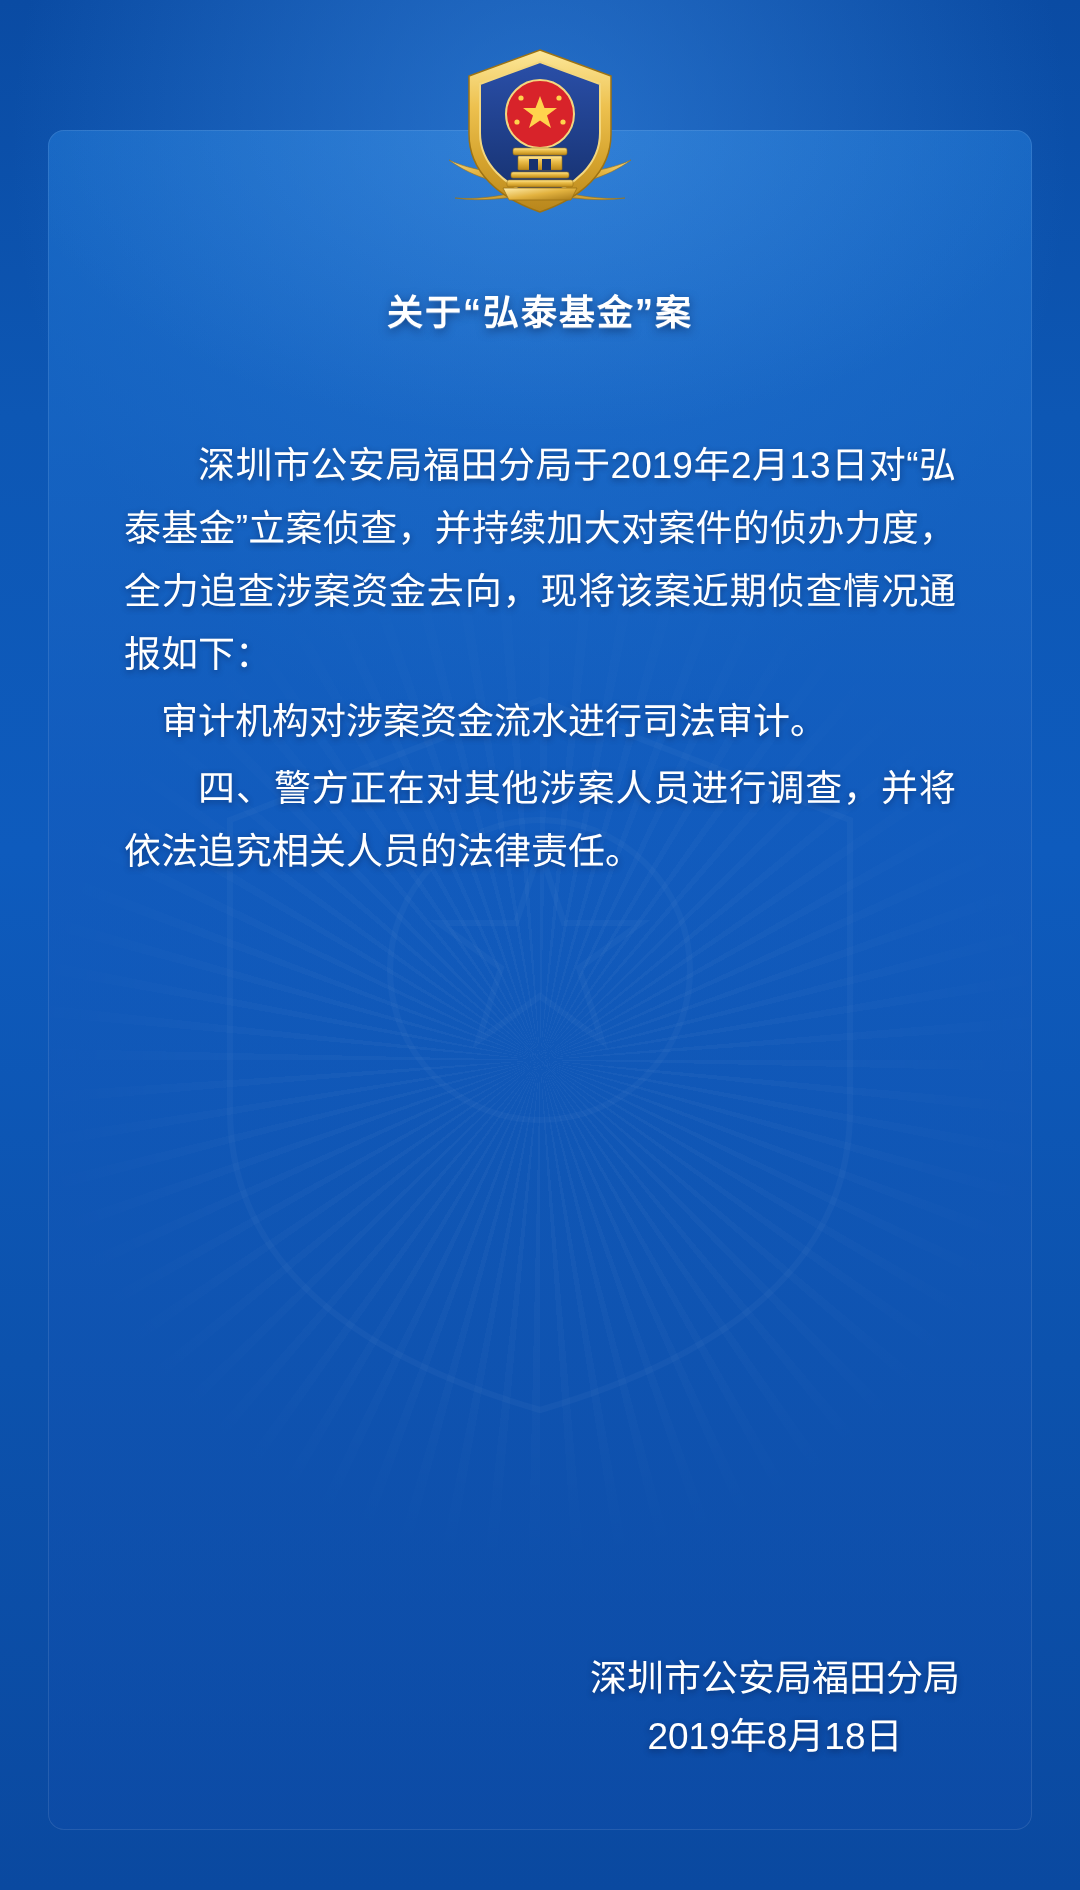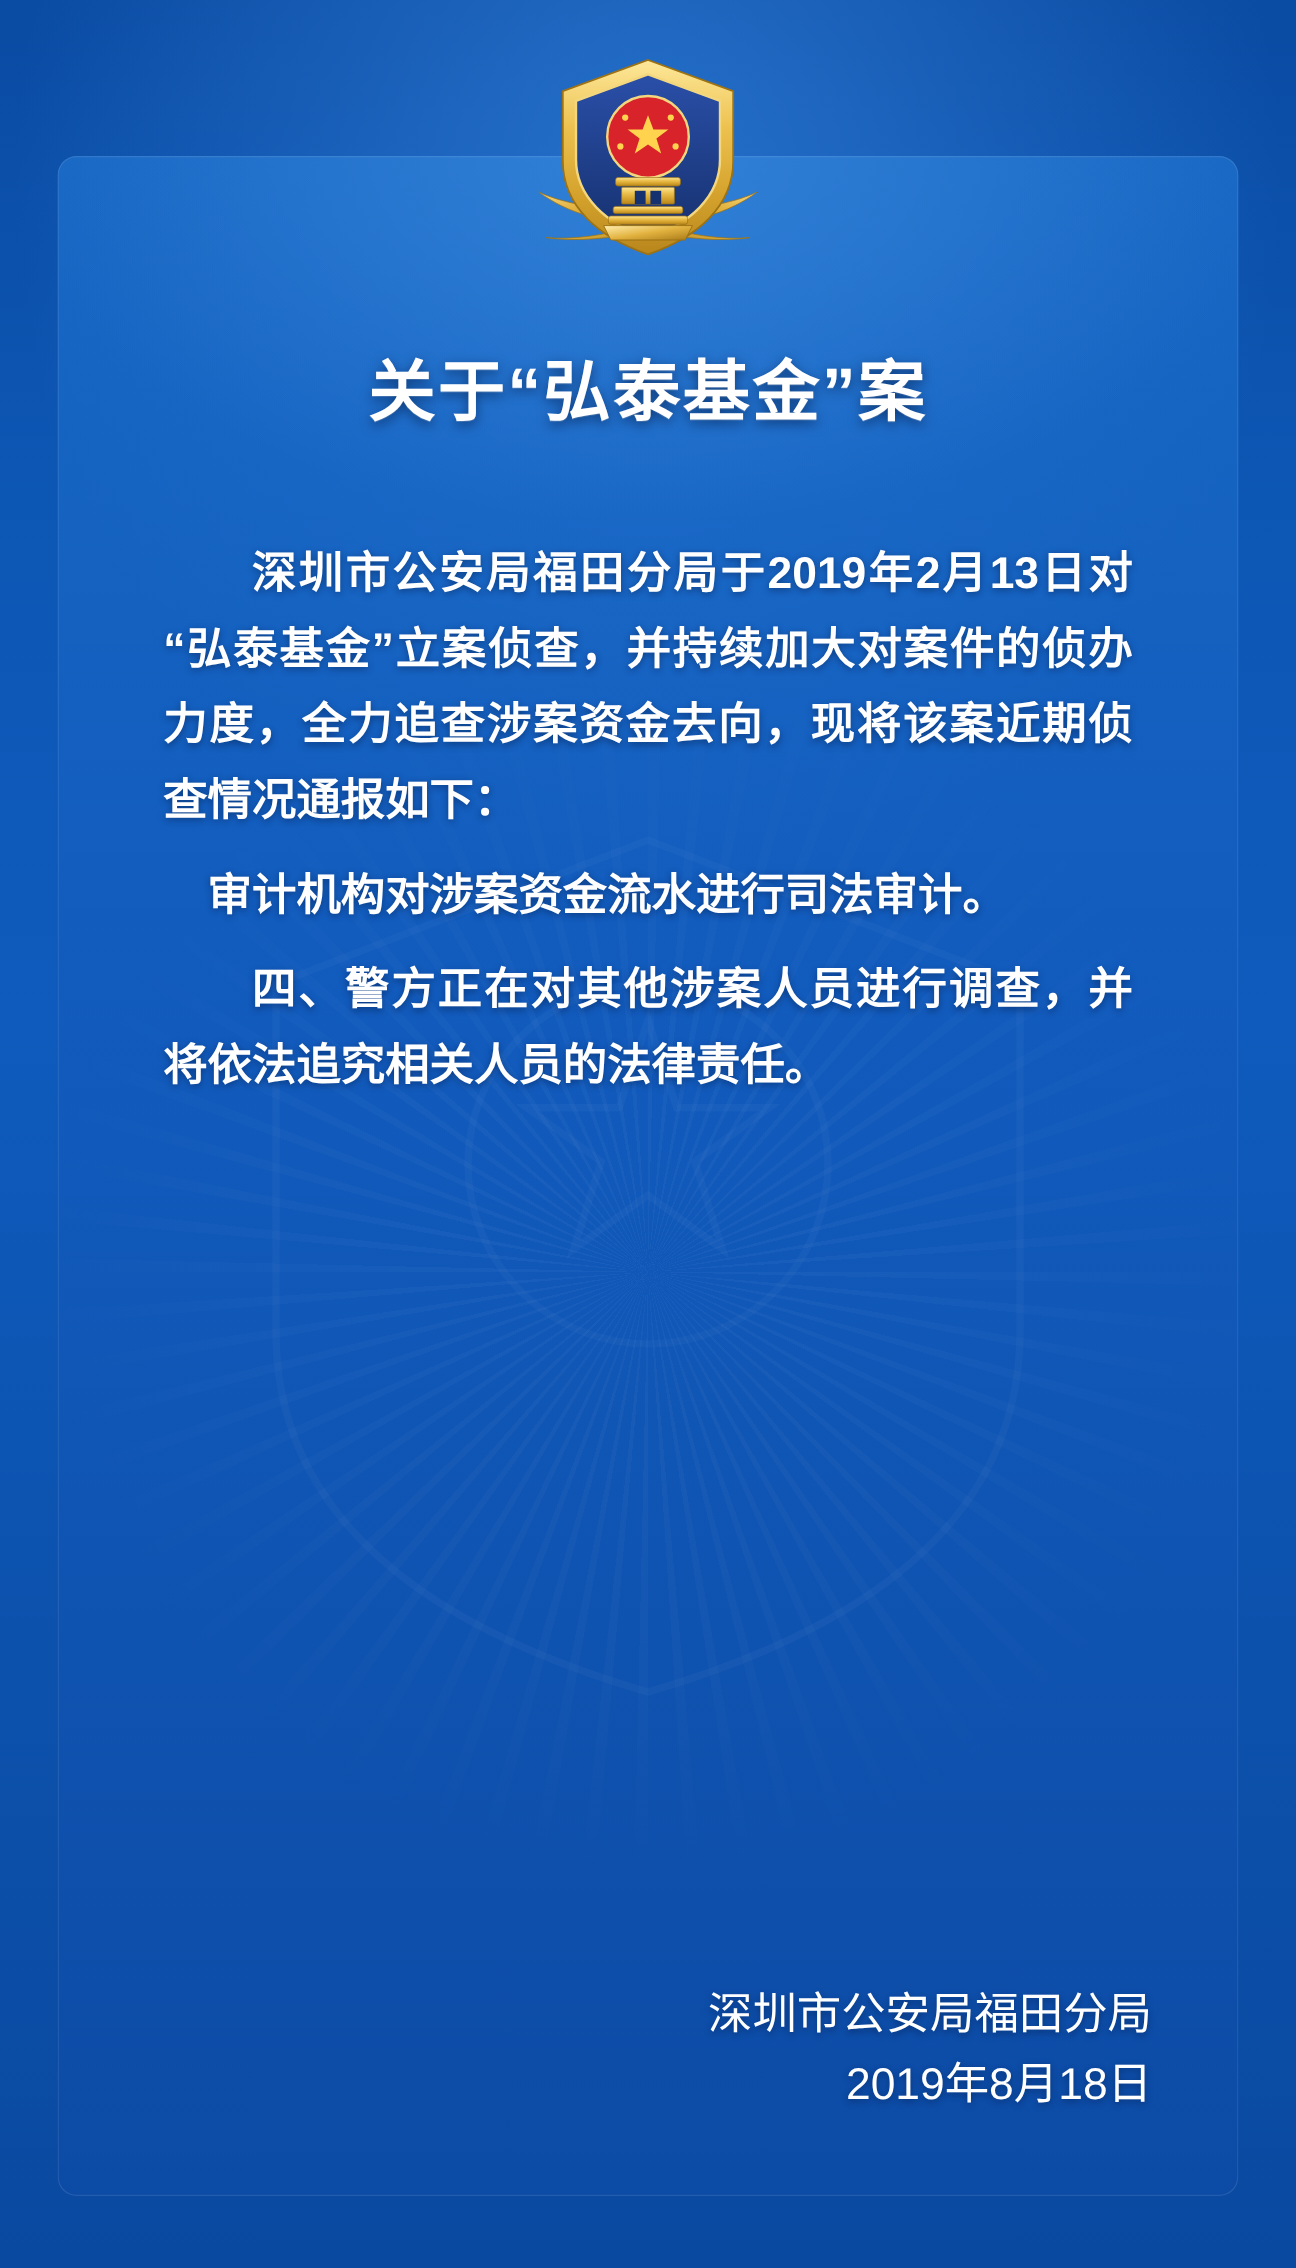--- a/index.html
+++ b/index.html
@@ -84,21 +84,21 @@
   .emblem-wrap svg { display: block; }
 
   
   .title {
     position: absolute;
     left: 0;
     right: 0;
     top: 120px;
     text-align: center;
     color: #ffffff;
-    font-size: 56px;
+    font-size: 36px;
     line-height: 78px;
     font-weight: bold;
     letter-spacing: 2px;
     text-shadow: 0 3px 10px rgba(0, 20, 60, 0.55), 0 1px 0 rgba(255,255,255,0.25);
     z-index: 4;
   }
   .title .line { display: block; }
 
   
   .body-text {
@@ -108,37 +108,36 @@
     top: 300px;
     color: #ffffff;
     font-size: 37px;
     line-height: 63px;
     text-align: justify;
     text-justify: inter-ideograph;
     text-shadow: 0 2px 6px rgba(0, 18, 55, 0.45);
     z-index: 4;
   }
   .body-text p {
-    margin: 16px;
+    margin: 4px;
     text-indent: 2em;
-    font-weight: bold;
   }
   .body-text p.no-indent {
     text-indent: 1em;
   }
 
   
   .signature {
     position: absolute;
     right: 72px;
     bottom: 64px;
     color: #ffffff;
     font-size: 37px;
     line-height: 58px;
-    text-align: right;
+    text-align: center;
     text-shadow: 0 2px 6px rgba(0, 18, 55, 0.45);
     z-index: 4;
   }
   .signature div { display: block; }
 </style>
 </head>
 <body>
 
 <div class="bg">
   <div class="bg-rays"></div>

